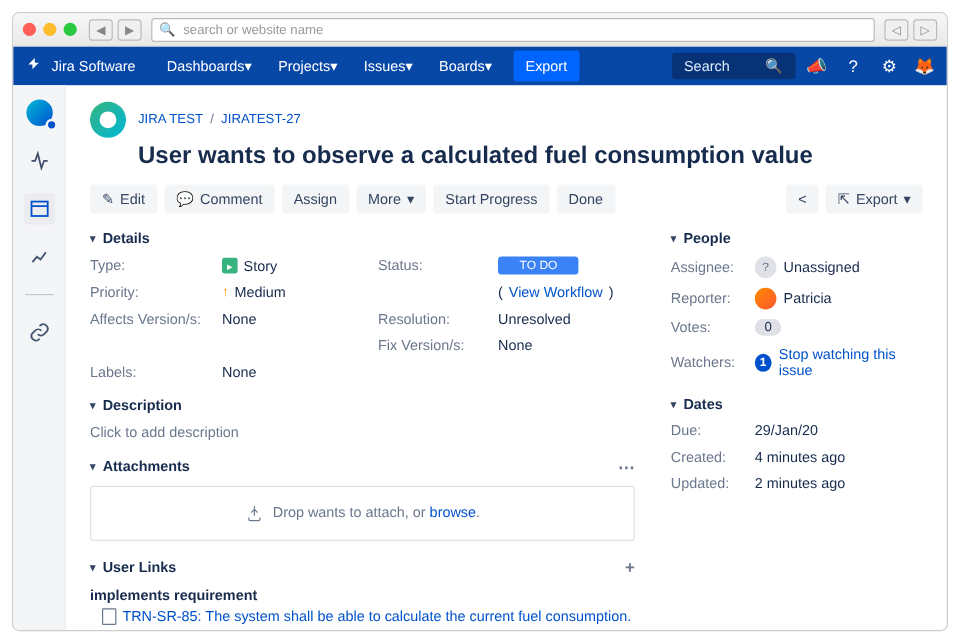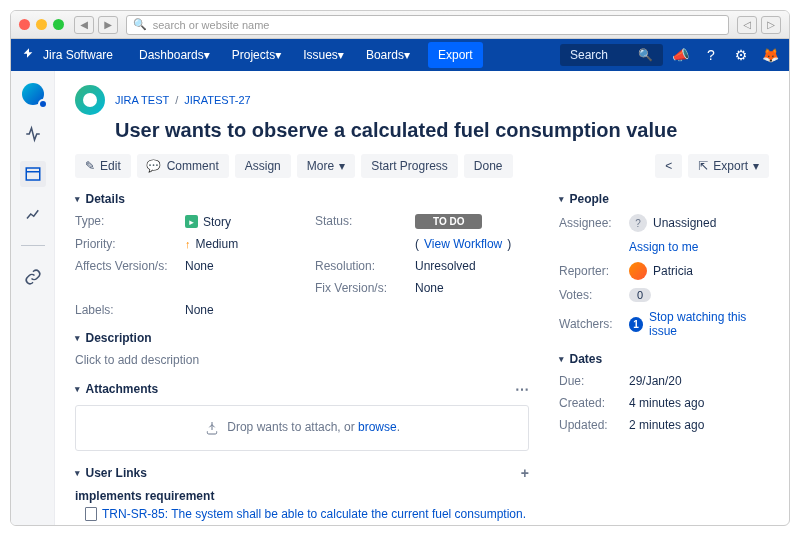--- a/index.html
+++ b/index.html
@@ -47,21 +47,21 @@
 .col2{width:210px}
 .sec{margin-bottom:14px}
 .sechead{display:flex;align-items:center;gap:6px;font-size:12px;font-weight:600;color:#172b4d;margin-bottom:8px}
 .sechead .chev{font-size:9px;color:#344563}
 .sechead .act{margin-left:auto;color:#6b778c;cursor:pointer;font-size:14px}
 .dgrid{display:grid;grid-template-columns:110px 130px 100px 1fr;row-gap:8px;font-size:12px}
 .dlbl{color:#6b778c}
 .dval{color:#172b4d;display:flex;align-items:center;gap:5px}
 .ico-story{width:13px;height:13px;background:#36b37e;border-radius:2px;display:inline-flex;align-items:center;justify-content:center;color:#fff;font-size:9px}
 .ico-pri{color:#ff8b00;font-size:11px}
-.status-pill{background:#737373;color:#fff;padding:2px 18px;border-radius:3px;font-size:10px;font-weight:700}
+.status-pill{background:#3b82f6;color:#fff;padding:2px 18px;border-radius:3px;font-size:10px;font-weight:400}
 .link{color:#0052cc;cursor:pointer}
 .ital{color:#6b778c;font-size:12px}
 .attbox{border:1px solid #dfe1e6;border-radius:3px;padding:14px;text-align:center;font-size:12px;color:#6b778c}
 .attbox svg{width:16px;height:16px;vertical-align:middle;margin-right:4px}
 .linkitem{font-size:12px;font-weight:600;color:#172b4d;margin-bottom:4px}
 .linksub{font-size:12px;color:#0052cc;display:flex;align-items:center;gap:5px;margin-left:10px}
 .pageico{width:12px;height:14px;border:1px solid #6b778c;border-radius:1px;display:inline-block}
 .prow{display:flex;font-size:12px;margin-bottom:8px;align-items:center}
 .plbl{width:70px;color:#6b778c}
 .pval{flex:1;color:#172b4d;display:flex;align-items:center;gap:6px}
@@ -292,26 +292,20 @@
                 <span>People</span>
               </div>
             <div class="prow">
                 <div class="plbl">Assignee:</div>
                 <div class="pval">
                   <span class="uava">?</span>
                   <span>Unassigned</span>
                 </div>
               </div>
             <div class="prow">
-                <div class="plbl"></div>
-                <div class="pval">
-                  <span class="link">Assign to me</span>
-                </div>
-              </div>
-            <div class="prow">
                 <div class="plbl">Reporter:</div>
                 <div class="pval">
                   <span class="uava p"></span>
                   <span>Patricia</span>
                 </div>
               </div>
             <div class="prow">
                 <div class="plbl">Votes:</div>
                 <div class="pval">
                   <span class="badge">0</span>

